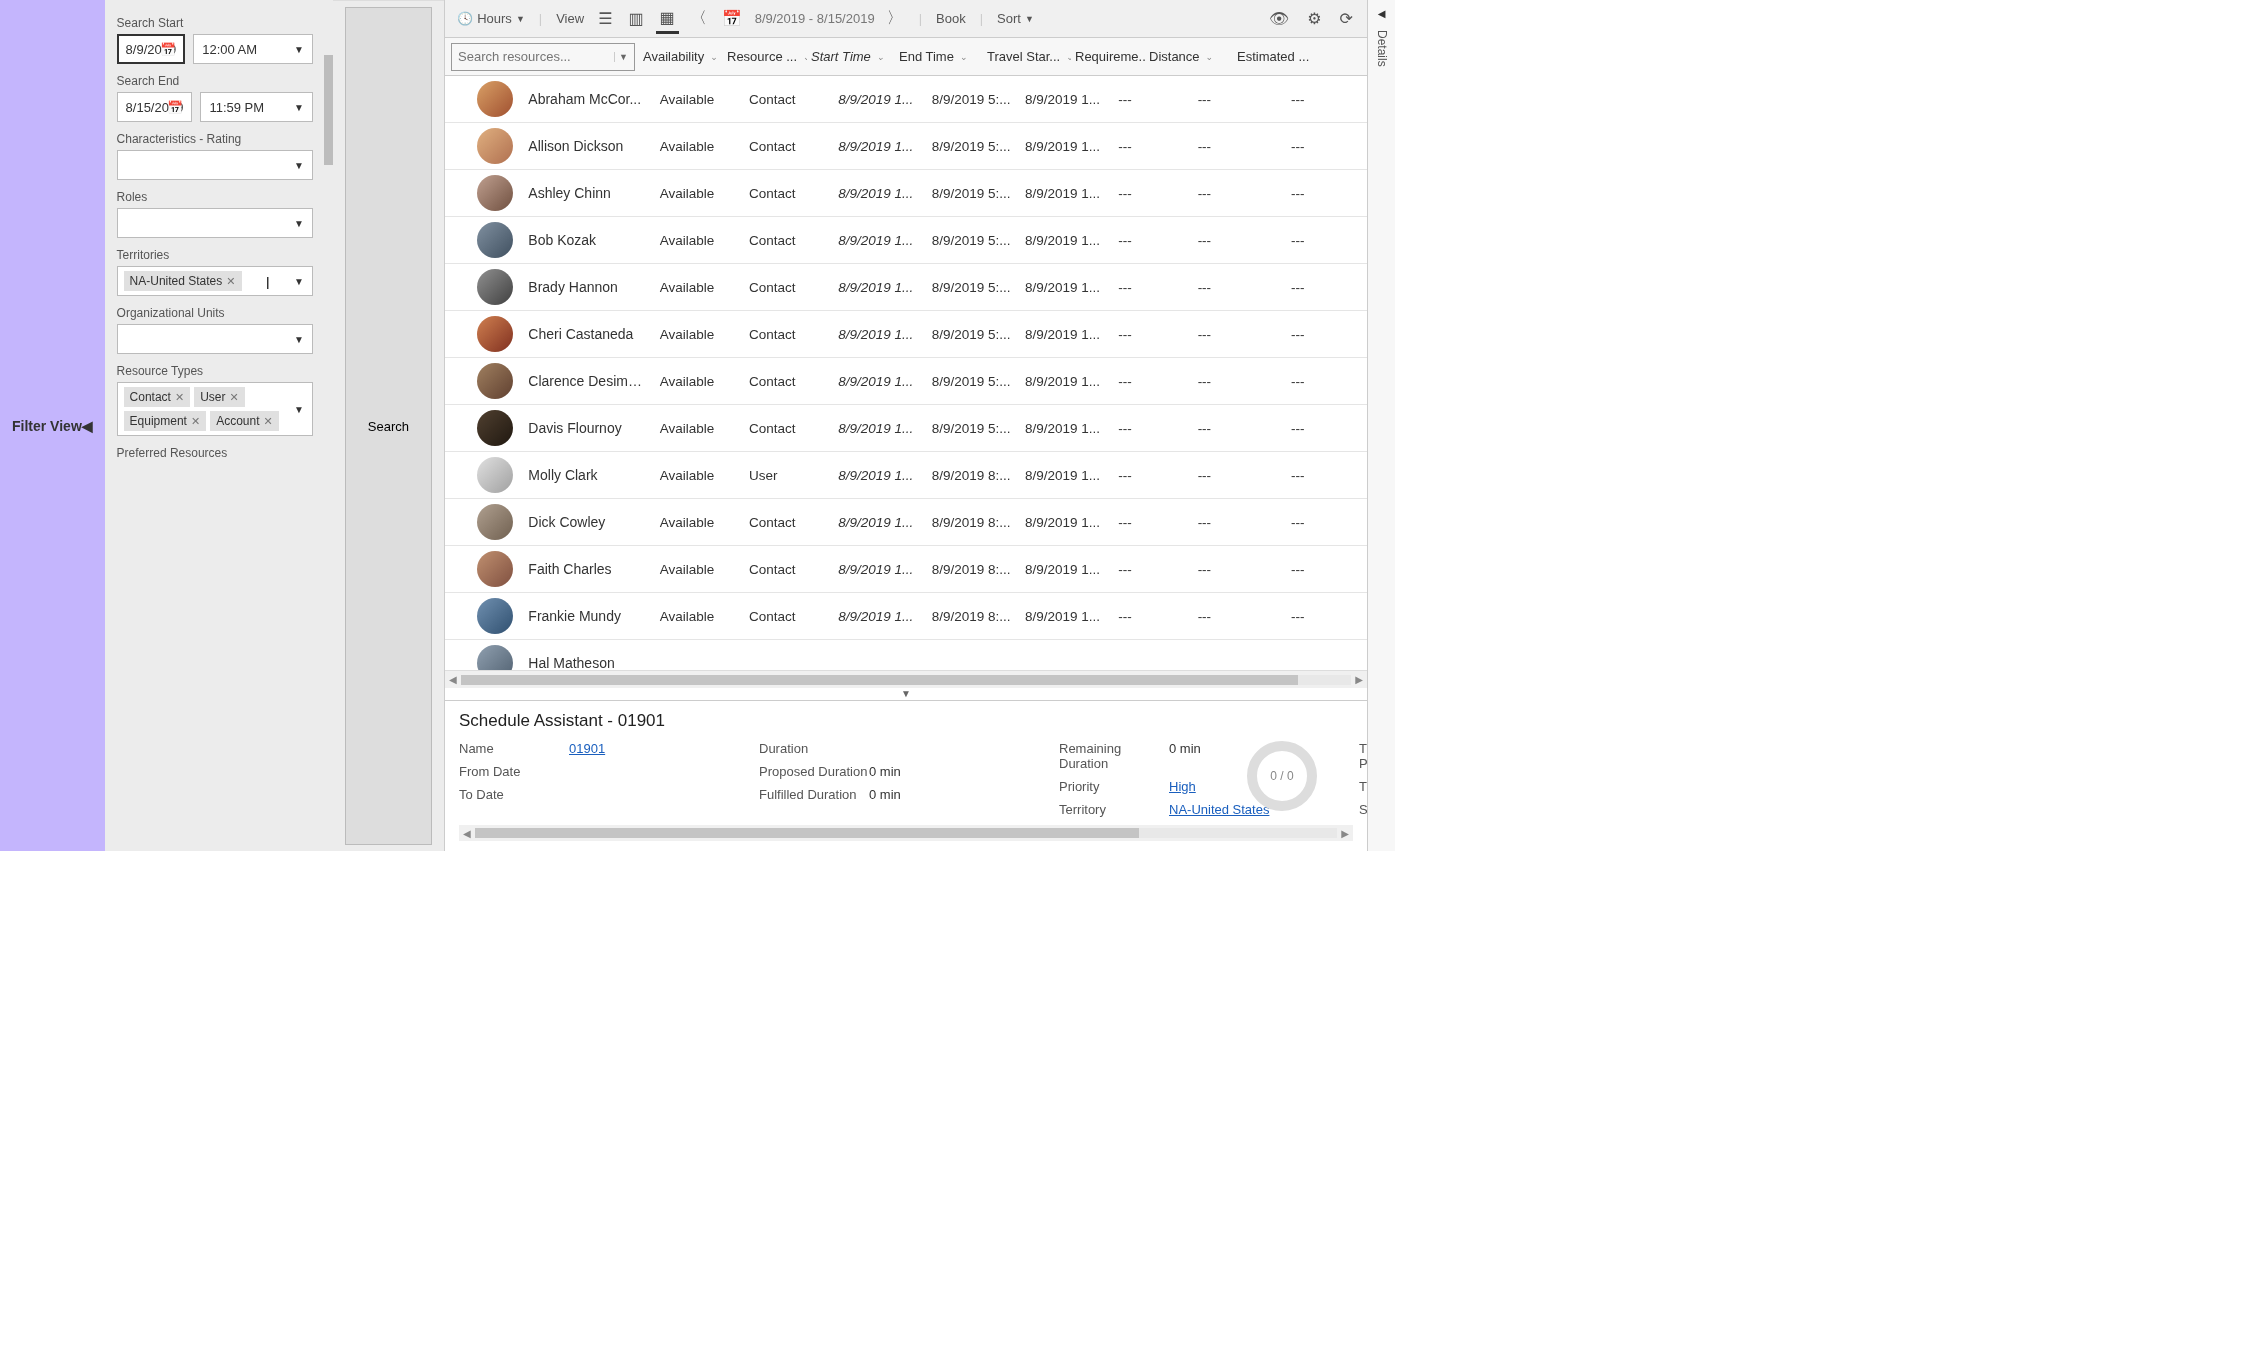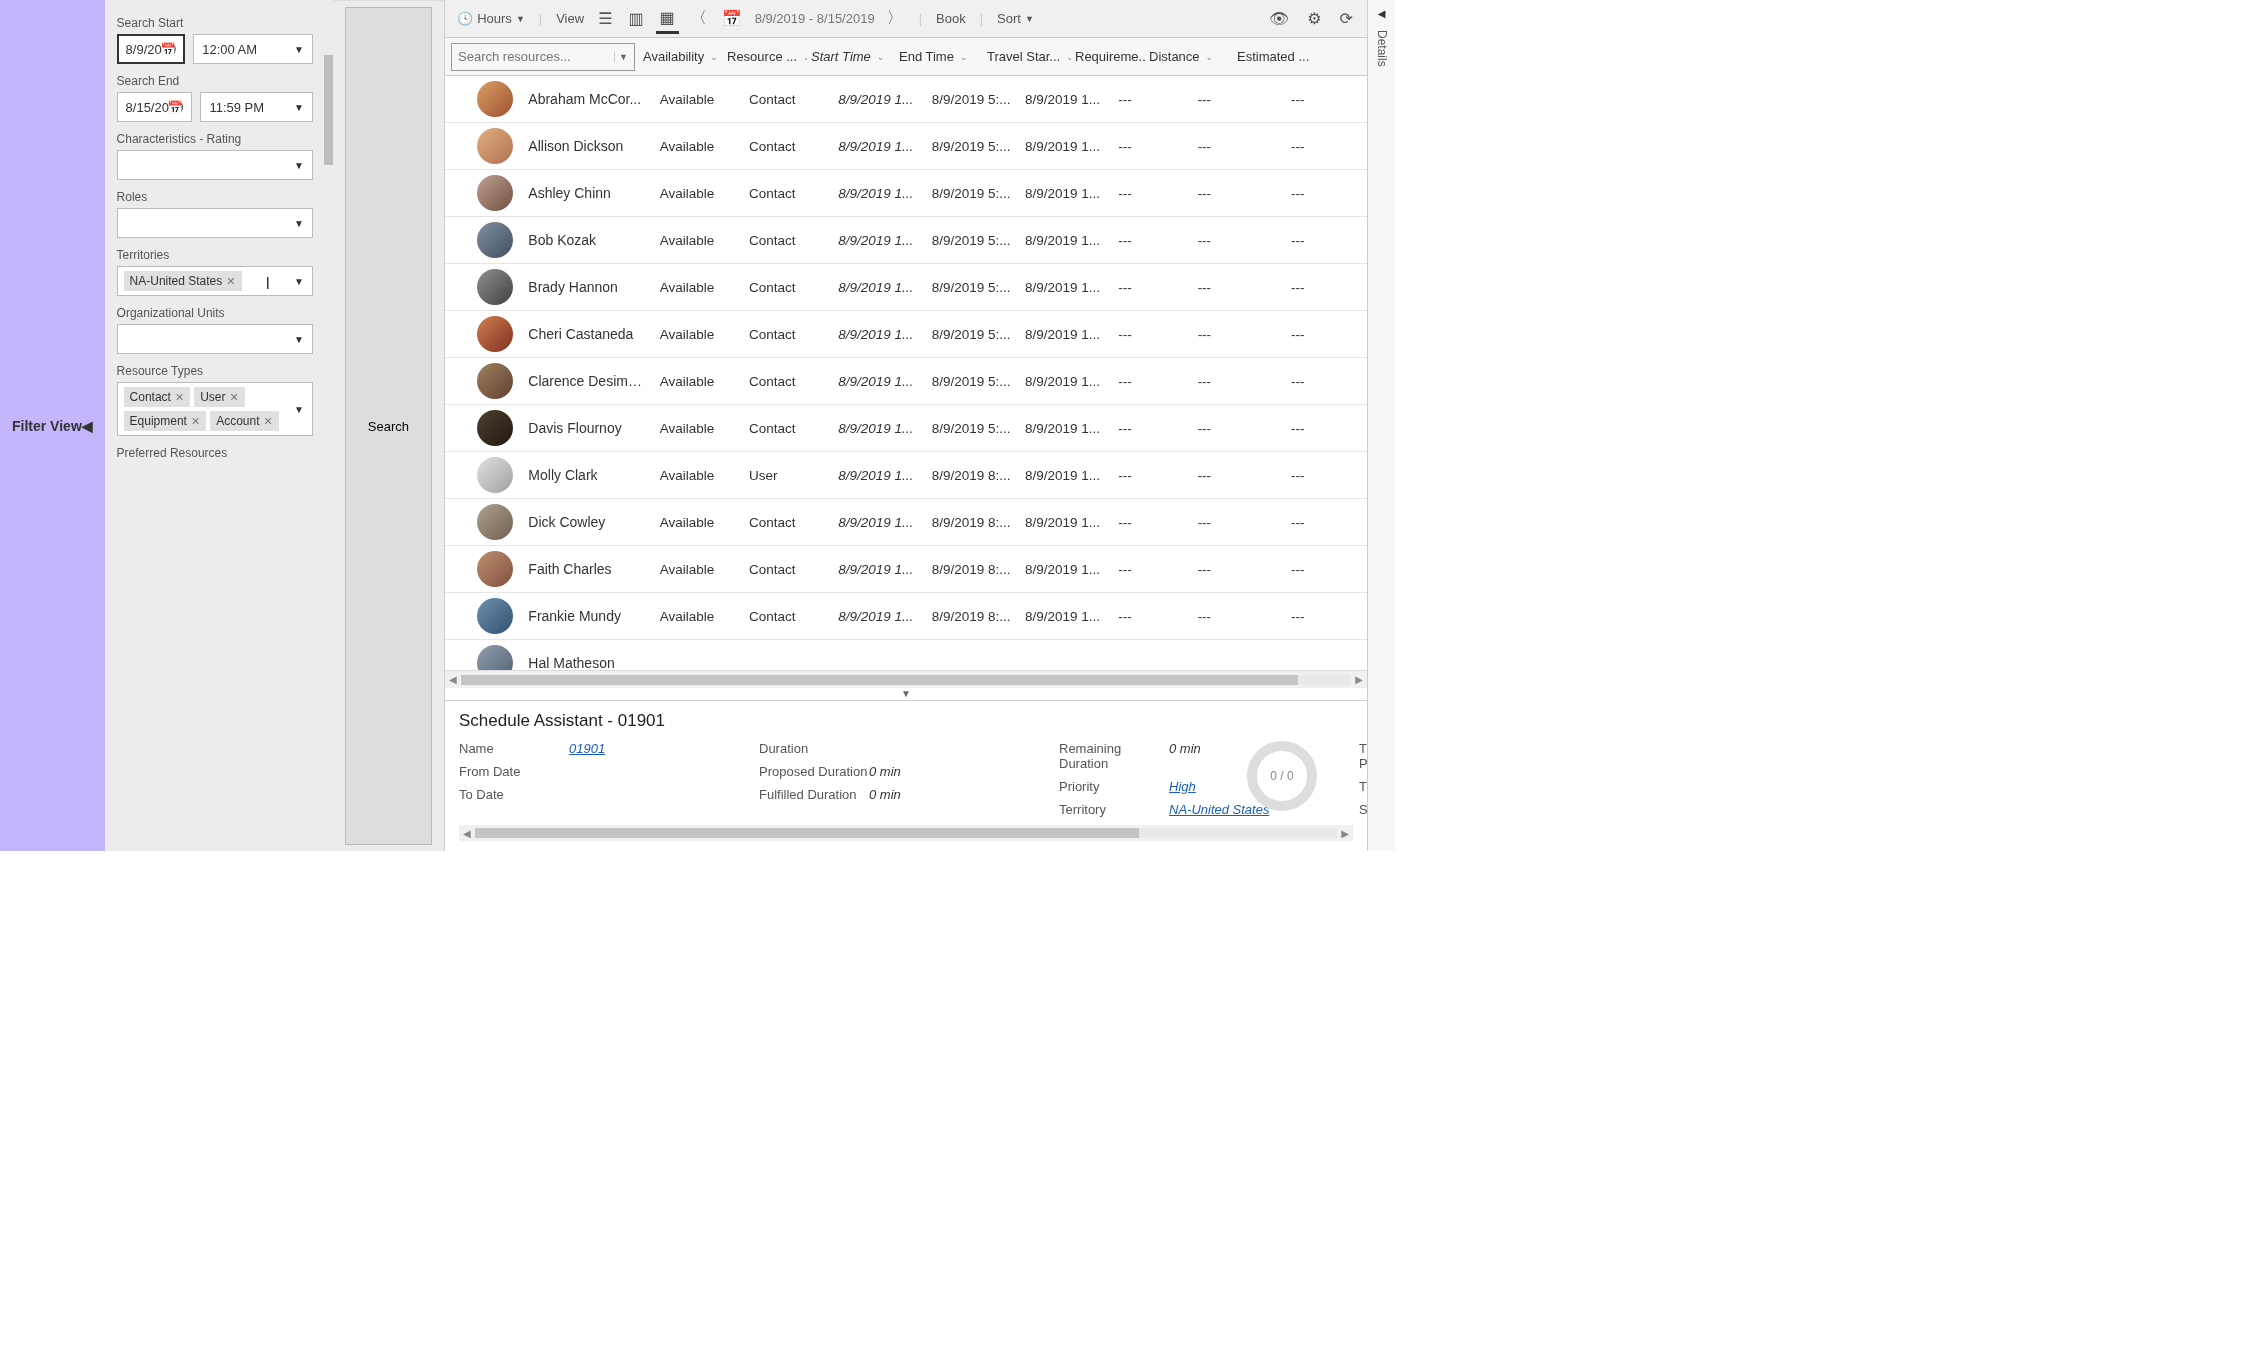--- a/index.html
+++ b/index.html
@@ -75,21 +75,21 @@
 .details-tab .label { writing-mode: vertical-rl; font-size: 12px; color: #555; }
 .details-tab .chev { position: absolute; top: 8px; font-size: 10px; }
 
 
 .bottom-pane { border-top: 1px solid #ccc; background: #fff; padding: 10px 14px; position: relative; }
 .bottom-title { font-size: 17px; font-weight: 300; color: #222; margin-bottom: 10px; }
 .detail-grid { display: flex; gap: 60px; }
 .detail-col { display: flex; flex-direction: column; gap: 8px; min-width: 240px; }
 .detail-row { display: flex; font-size: 13px; }
 .detail-row .k { width: 110px; color: #555; }
-.detail-row .v { color: #333; font-style: italic; }
+.detail-row .v { color: #333; }
 .detail-row .v.link { color: #1a5fbe; text-decoration: underline; cursor: pointer; }
 .ring { position: absolute; right: 50px; top: 40px; width: 70px; height: 70px; border: 10px solid #ddd; border-radius: 50%; display: flex; align-items: center; justify-content: center; font-size: 12px; color: #888; }
 .bottom-hscroll { height: 16px; background: #f0f0f0; display: flex; align-items: center; justify-content: space-between; padding: 0 4px; font-size: 10px; color: #888; margin-top: 8px; }
 .bottom-hscroll .track { flex: 1; height: 10px; background: #e8e8e8; margin: 0 4px; }
 .bottom-hscroll .thumb { height: 100%; width: 77%; background: #c4c4c4; }
 
 .av1{background:linear-gradient(135deg,#d9a066,#a05030);} .av2{background:linear-gradient(135deg,#e0b080,#b07050);} .av3{background:linear-gradient(135deg,#c0a090,#705040);} .av4{background:linear-gradient(135deg,#8090a0,#405060);} .av5{background:linear-gradient(135deg,#909090,#404040);} .av6{background:linear-gradient(135deg,#d08050,#803020);} .av7{background:linear-gradient(135deg,#a08060,#604030);} .av8{background:linear-gradient(135deg,#504030,#201810);} .av9{background:linear-gradient(135deg,#e0e0e0,#a0a0a0);} .av10{background:linear-gradient(135deg,#b0a090,#706050);} .av11{background:linear-gradient(135deg,#c09070,#805040);} .av12{background:linear-gradient(135deg,#7090b0,#305070);} .av13{background:linear-gradient(135deg,#90a0b0,#506070);}
 </style>
 </head>
 <body>

